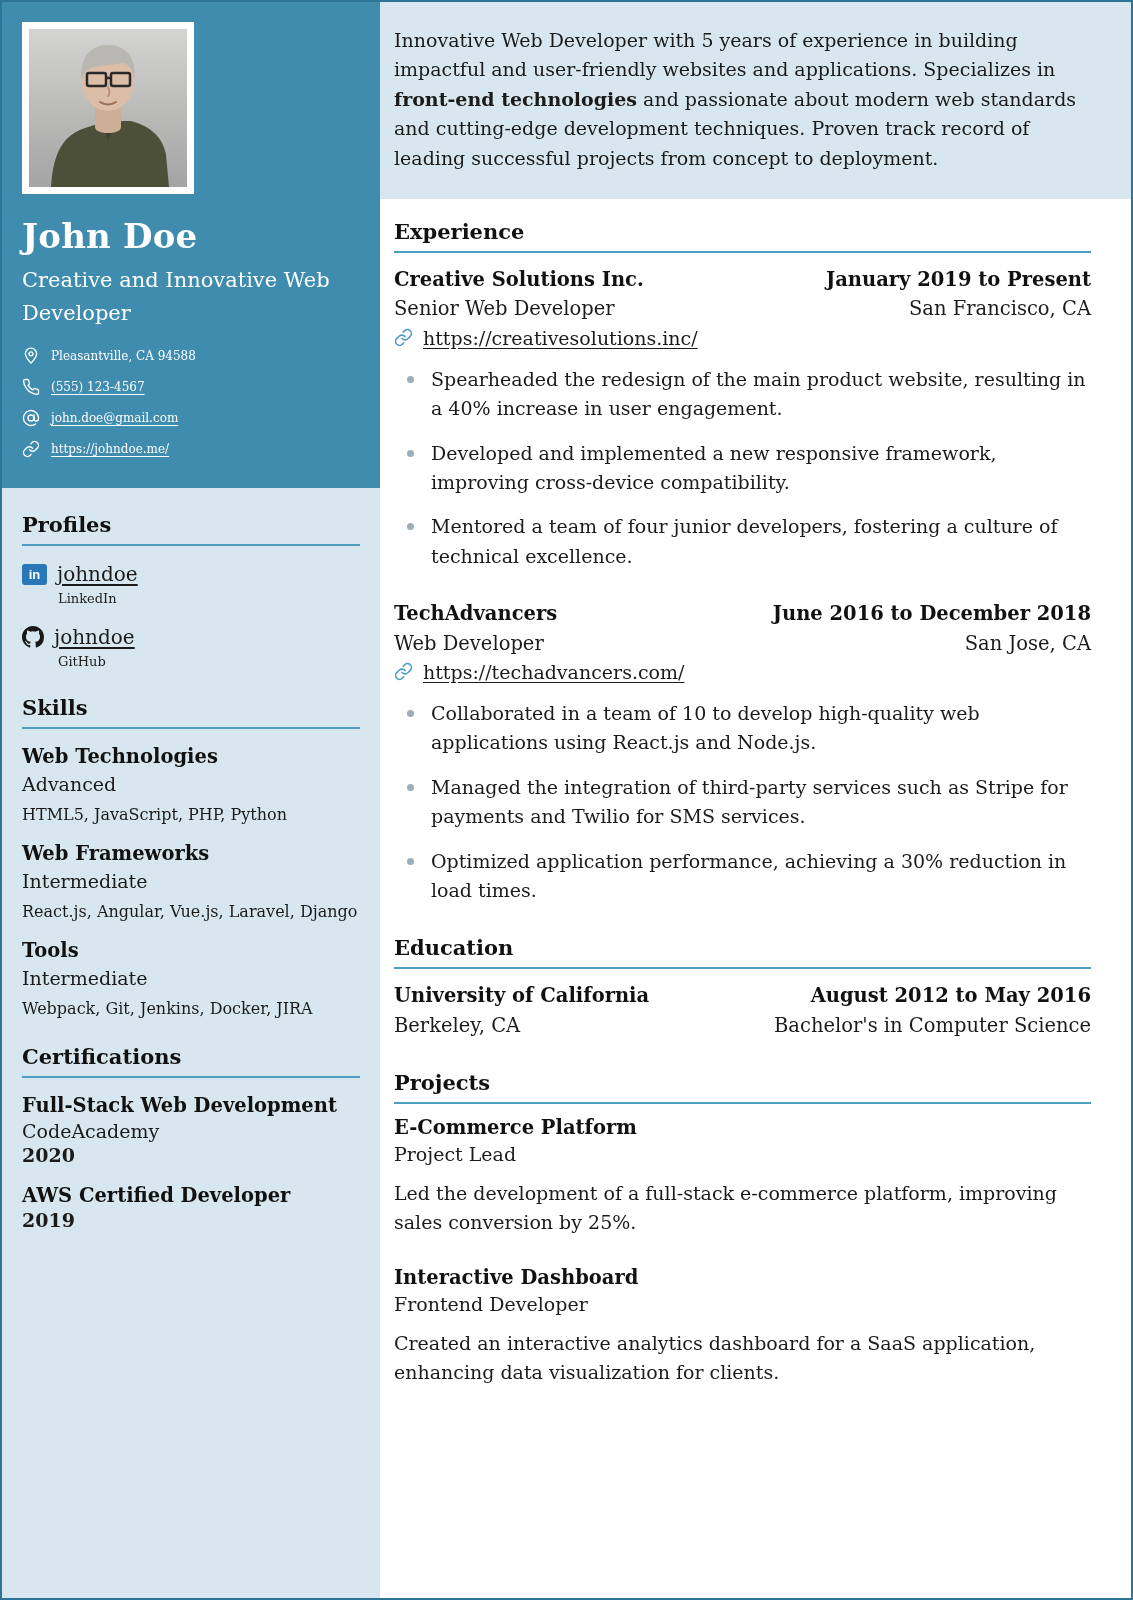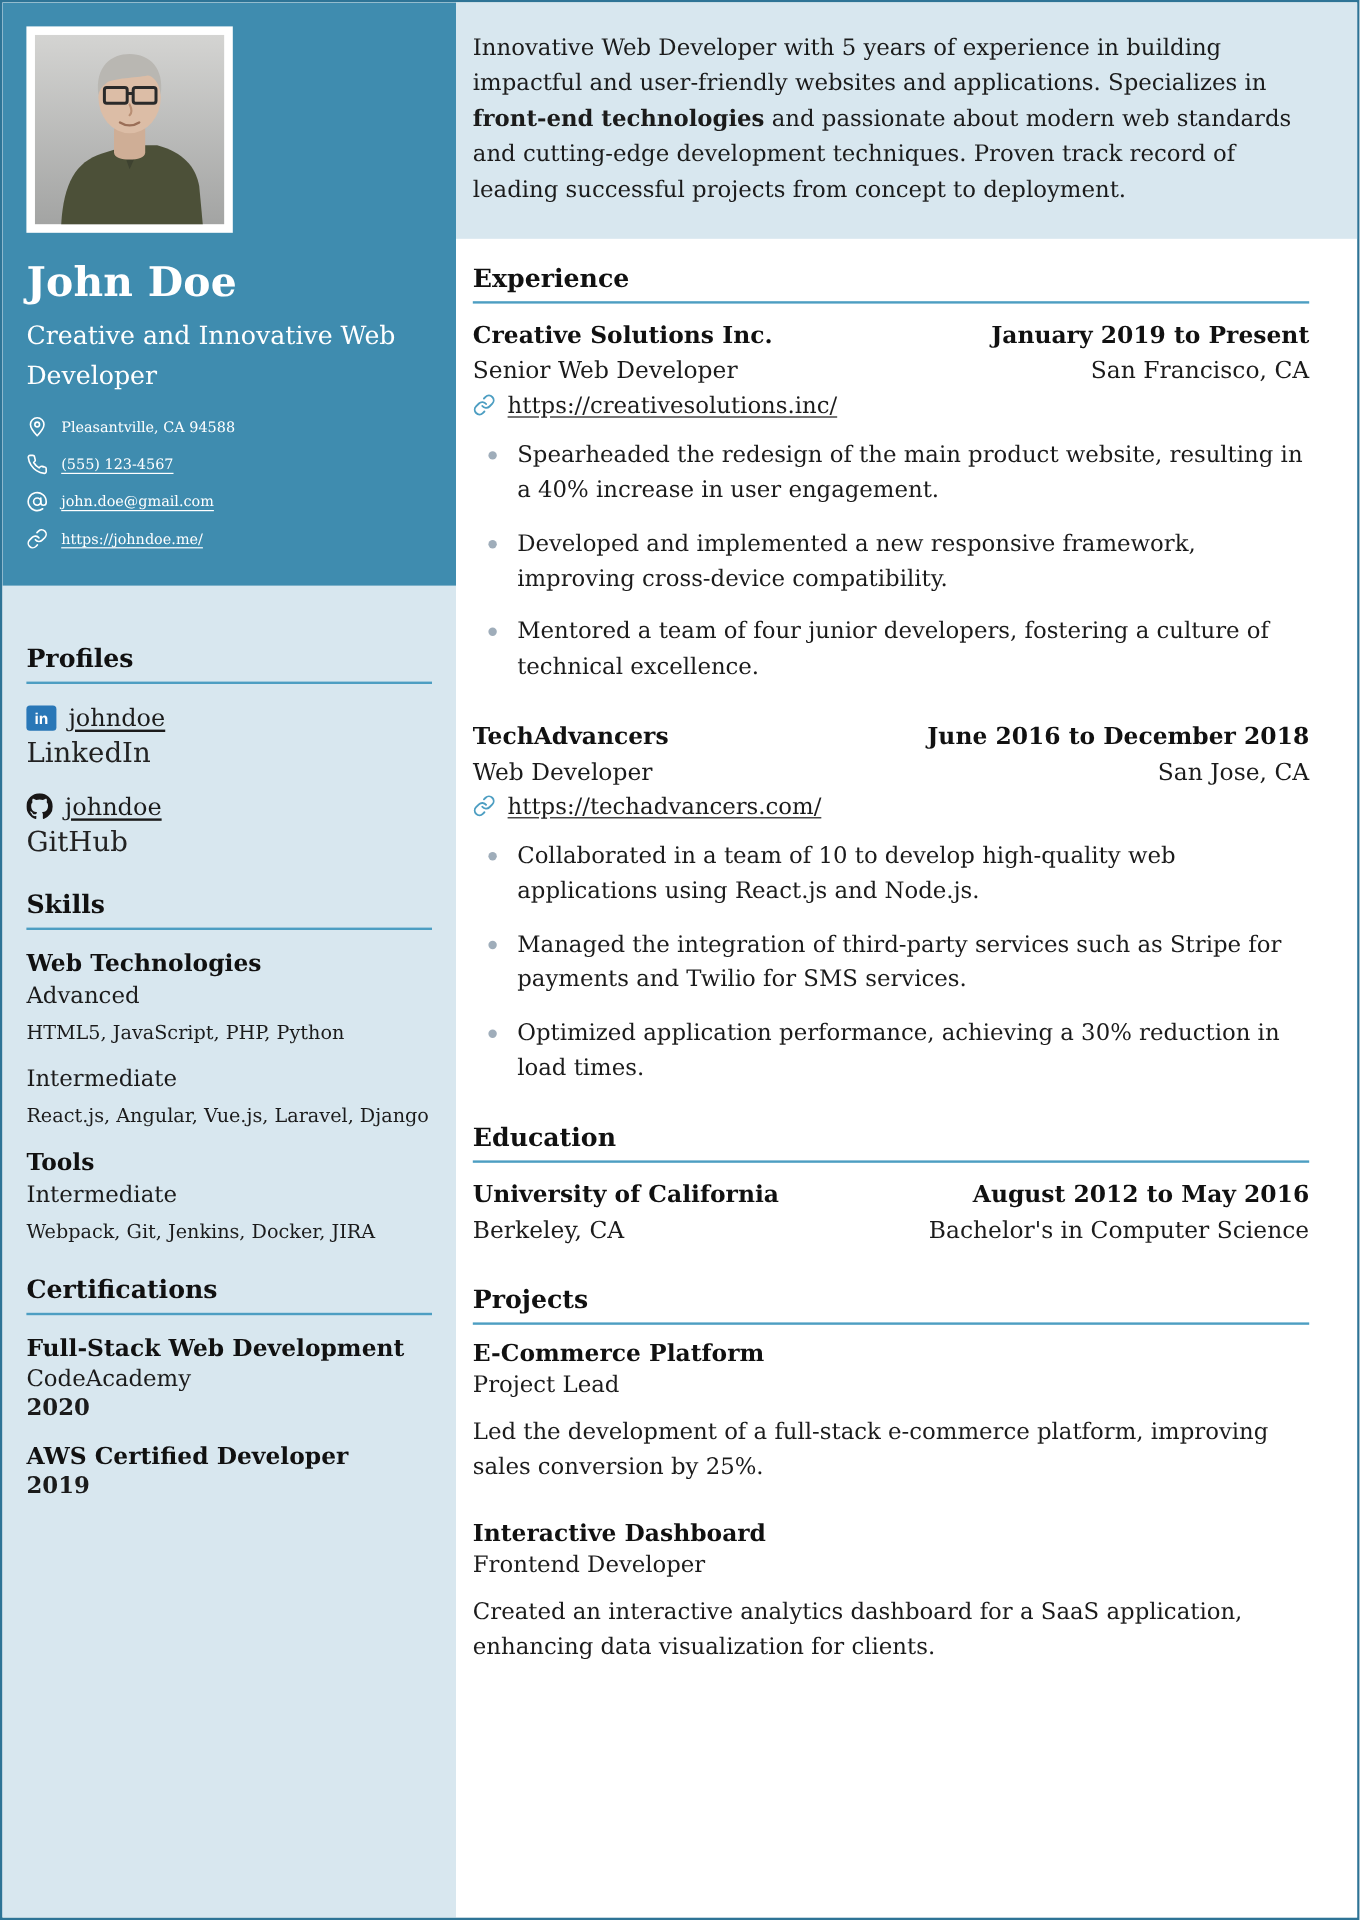--- a/index.html
+++ b/index.html
@@ -6,21 +6,21 @@
   html,body { background:#e8e8e8; }
   body { font-family:"DejaVu Serif","Liberation Serif",serif; color:#1b1b1b; }
 
   .page {
     width:1133px; height:1600px; margin:0 auto;
     display:flex; background:#ffffff;
     border:2px solid #2e7496; overflow:hidden;
   }
 
   
-  .sidebar { width:378px; flex:0 0 378px; background:#d8e7ef; display:flex; flex-direction:column;gap:24px; }
+  .sidebar { width:378px; flex:0 0 378px; background:#d8e7ef; display:flex; flex-direction:column; }
   .sidebar-top { background:#3f8caf; color:#ffffff; padding:20px 20px 30px 20px; }
   .photo-frame { width:172px; height:172px; background:#ffffff; padding:7px; }
   .photo-frame svg { display:block; width:158px; height:158px; }
   .person-name { font-size:34px; font-weight:bold; margin-top:22px; letter-spacing:.2px; }
   .person-title { font-size:21px; line-height:1.55; margin-top:8px; font-weight:normal; }
   .contact-list { margin-top:18px; display:flex; flex-direction:column; gap:13px; }
   .contact-row { display:flex; align-items:center; gap:11px; font-size:12px; }
   .contact-row .cicon { width:18px; height:18px; flex:0 0 18px; display:flex; align-items:center; justify-content:center; }
   .contact-row .cicon svg { width:18px; height:18px; stroke:#ffffff; fill:none; stroke-width:1.8; stroke-linecap:round; stroke-linejoin:round; }
   .contact-row a { color:#ffffff; text-decoration:underline; text-underline-offset:3px; }
@@ -29,21 +29,21 @@
   .side-heading { font-size:21px; font-weight:bold; padding-bottom:7px; border-bottom:2px solid #4d9ec2; margin-bottom:16px; color:#111; }
   .side-section { margin-bottom:26px; }
 
   .profile-item { margin-bottom:19px; }
   .profile-line { display:flex; align-items:center; gap:10px; }
   .li-badge { width:25px; height:21px; background:#2977b7; border-radius:3px; color:#fff;
     font-family:"Liberation Sans",sans-serif; font-weight:bold; font-size:13px;
     display:flex; align-items:center; justify-content:center; }
   .gh-badge svg { width:22px; height:22px; display:block; fill:#191717; }
   .profile-line a { color:#1b1b1b; font-size:20px; text-decoration:underline; text-underline-offset:3px; }
-  .profile-network { font-size:23px; margin-top:5px; color:#222; }
+  .profile-network { font-size:13px; margin-top:5px; color:#222;margin-left:36px; }
 
   .skill-item { margin-bottom:18px; }
   .skill-name { font-size:19.5px; font-weight:bold; color:#111; }
   .skill-level { font-size:19px; margin-top:5px; }
   .skill-keywords { font-size:16px; margin-top:10px; color:#1b1b1b; }
 
   .cert-item { margin-bottom:18px; }
   .cert-name { font-size:19.5px; font-weight:bold; color:#111; }
   .cert-issuer { font-size:19px; margin-top:3px; }
   .cert-year { font-size:19px; font-weight:bold; margin-top:2px; }
@@ -179,20 +179,21 @@
 
       <div class="side-section">
         <div class="side-heading">Skills</div>
 
         <div class="skill-item">
           <div class="skill-name">Web Technologies</div>
           <div class="skill-level">Advanced</div>
           <div class="skill-keywords">HTML5, JavaScript, PHP, Python</div>
         </div>
         <div class="skill-item">
+          <div class="skill-name">Web Frameworks</div>
           <div class="skill-level">Intermediate</div>
           <div class="skill-keywords">React.js, Angular, Vue.js, Laravel, Django</div>
         </div>
         <div class="skill-item">
           <div class="skill-name">Tools</div>
           <div class="skill-level">Intermediate</div>
           <div class="skill-keywords">Webpack, Git, Jenkins, Docker, JIRA</div>
         </div>
       </div>
 

